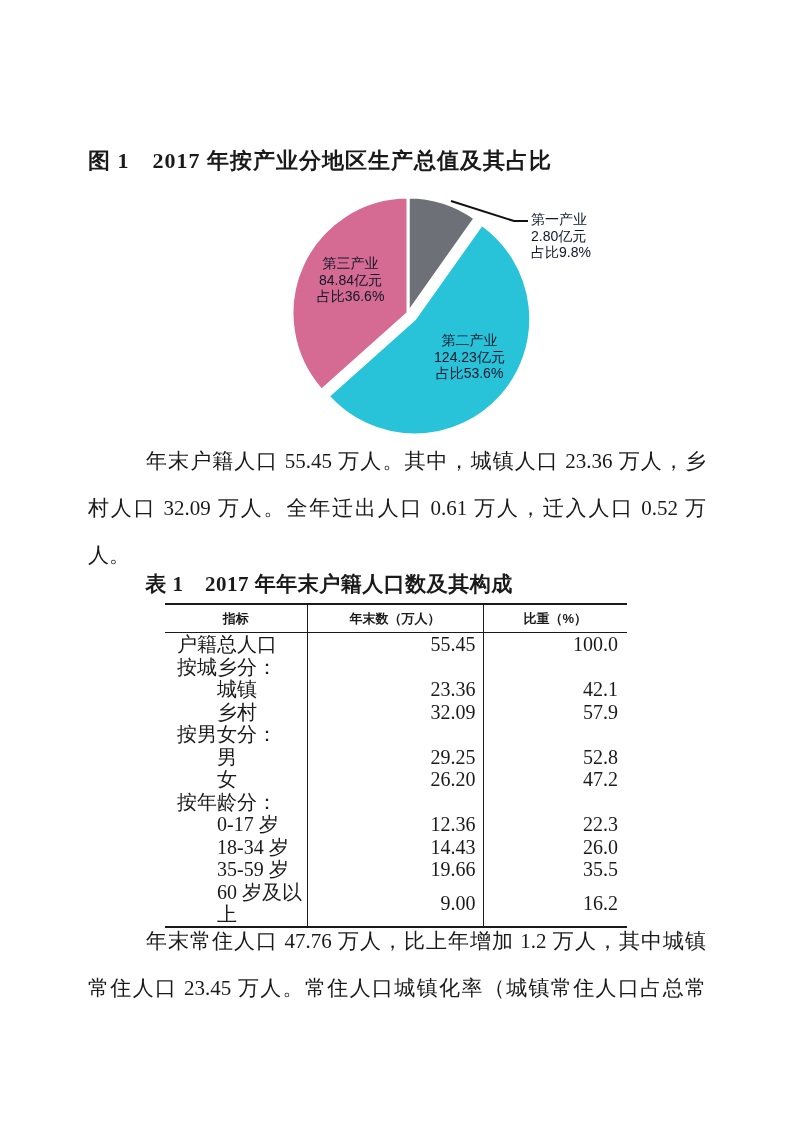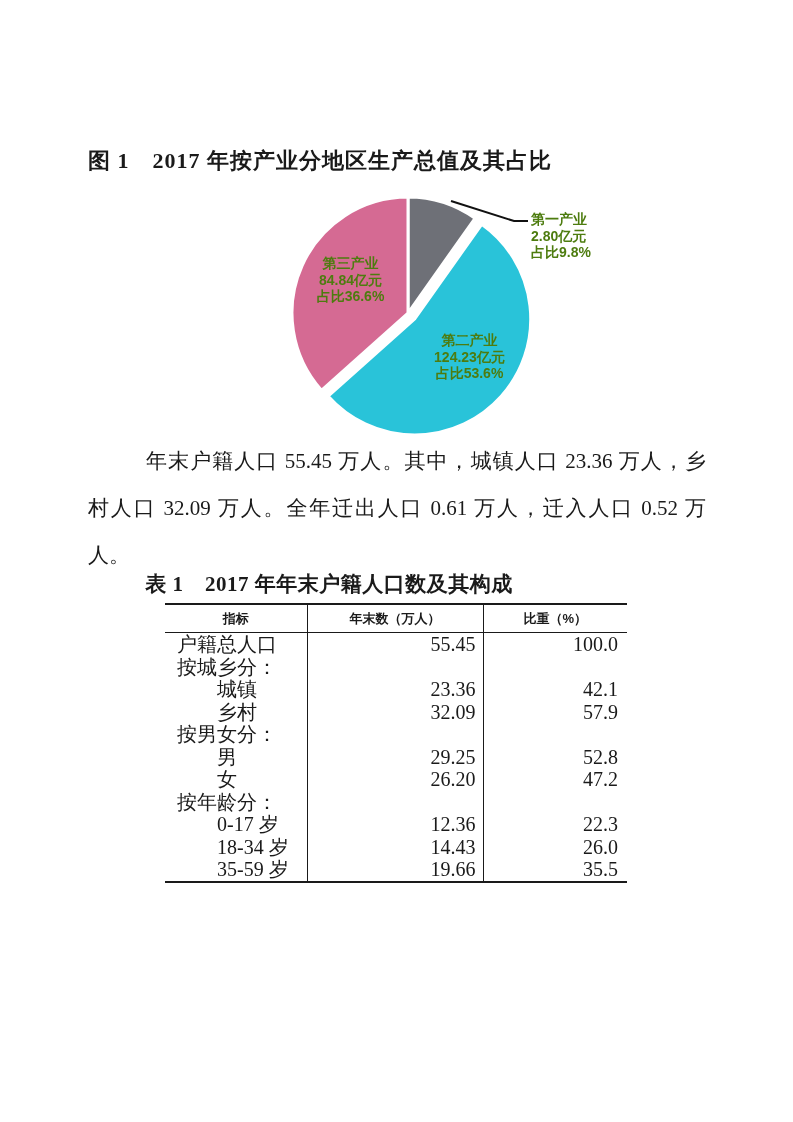--- a/index.html
+++ b/index.html
@@ -19,22 +19,22 @@
     font-family:"Liberation Serif","DejaVu Serif",serif;
     font-size:22px;font-weight:bold;line-height:30px;
     letter-spacing:1px;
   }
   
   .pie-svg{position:absolute;left:0;top:0;pointer-events:none;}
   
   .pie-label{
     position:absolute;
     font-family:"Liberation Sans","DejaVu Sans",sans-serif;
-    font-size:14px;font-weight:bold;line-height:16.5px;
-    color:#4d7c0f;z-index:2;
+    font-size:14px;font-weight:normal;line-height:16.5px;
+    color:#0f172a;z-index:2;
   }
   .pie-label.tertiary{left:278px;top:255px;width:145px;text-align:center;}
   .pie-label.secondary{left:397px;top:332px;width:145px;text-align:center;}
   .pie-label.primary{left:531px;top:211px;width:120px;text-align:left;}
   
   .para{
     position:absolute;left:88px;width:618px;
     font-size:21px;line-height:47px;
   }
   .para.p1{top:438px;}
@@ -176,17 +176,26 @@
         <tr>
           <td class="label indent">18-34 岁</td>
           <td class="value">14.43</td>
           <td class="pct">26.0</td>
         </tr>
         <tr>
           <td class="label indent">35-59 岁</td>
           <td class="value">19.66</td>
           <td class="pct">35.5</td>
         </tr>
+        <tr>
+          <td class="label indent">60 岁及以上</td>
+          <td class="value">9.00</td>
+          <td class="pct">16.2</td>
+        </tr>
       </tbody>
   </table>
 
+  <div id="para2" class="para p2">
+      <div class="bodyline indent just">年末常住人口 47.76 万人，比上年增加 1.2 万人，其中城镇</div>
+      <div class="bodyline just">常住人口 23.45 万人。常住人口城镇化率（城镇常住人口占总常</div>
+    </div>
 
 </div>
 
 </body></html>

